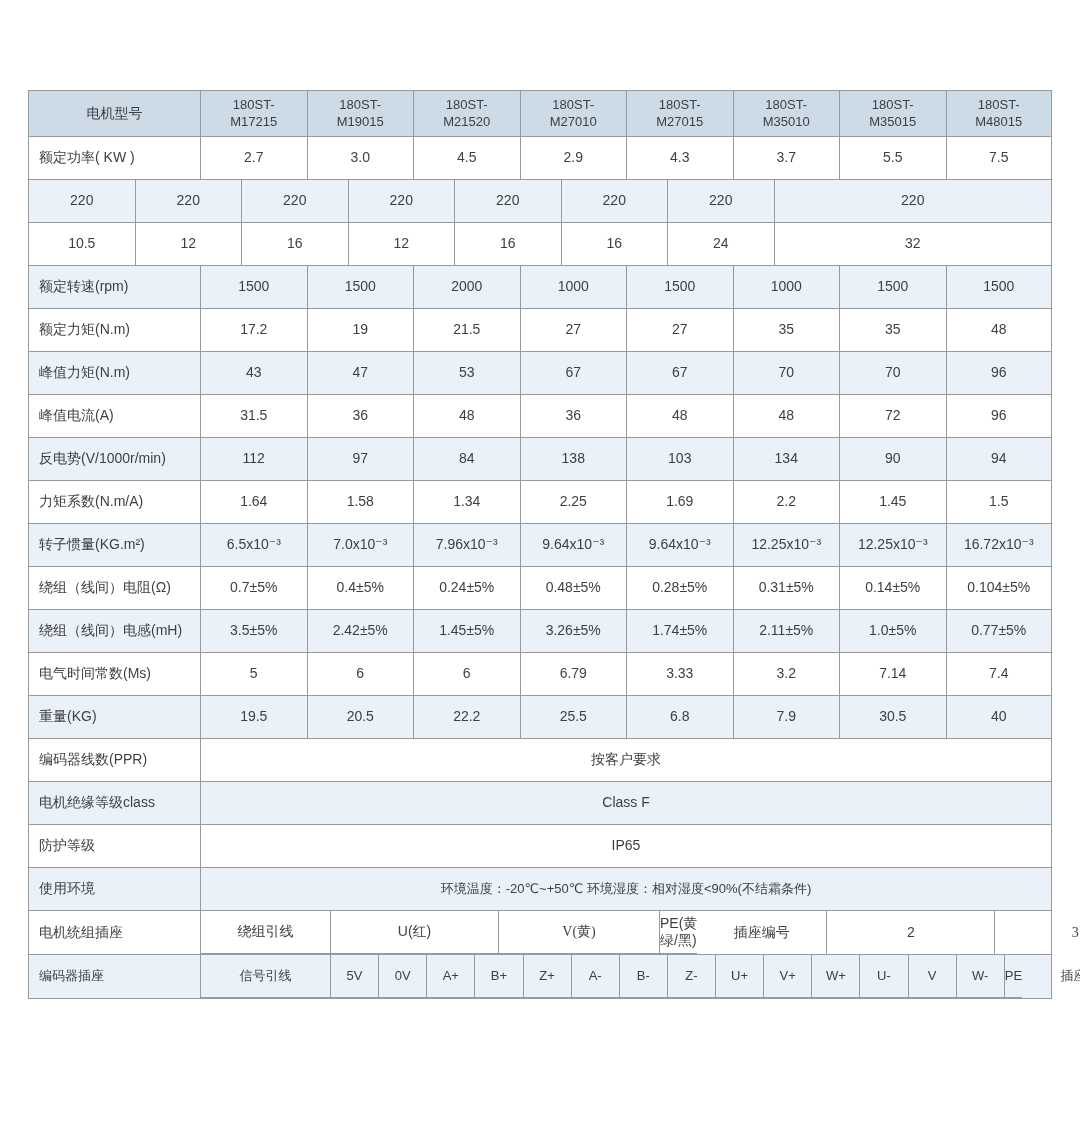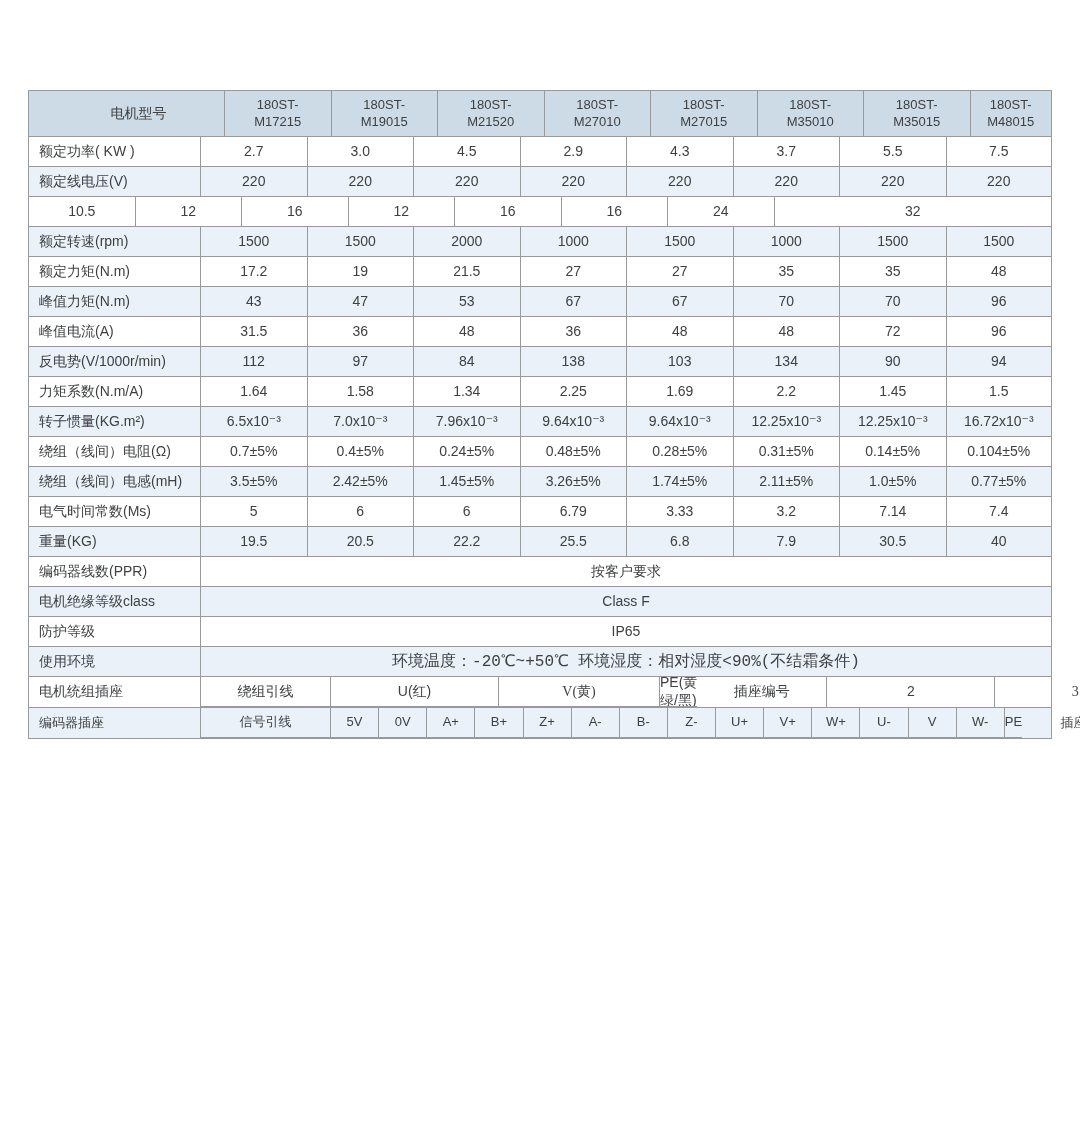--- a/index.html
+++ b/index.html
@@ -1,33 +1,33 @@
 <!DOCTYPE html>
 <html style="--header-bg: #ccdbe5; --alt-bg: #eaf1f8; --border: #97999b;"><head>
 <meta charset="utf-8">
 <style>
   html,body{margin:0;padding:0;background:#ffffff;}
   body{width:1080px;height:1141px;position:relative;overflow:hidden;
        font-family:"Liberation Sans","DejaVu Sans",sans-serif;color:#3d3f41;}
   .tbl{position:absolute;left:28px;top:90px;width:1024px;
        border:1px solid var(--border,#97999b);box-sizing:border-box;background:#fff;}
-  .r{display:flex;height:30px;border-bottom:1px solid var(--border,#97999b);box-sizing:border-box;}
-  .r-head{height:46px;background:var(--header-bg,#ccdbe5);padding-left:24px;}
+  .r{display:flex;height:43px;border-bottom:1px solid var(--border,#97999b);box-sizing:border-box;}
+  .r-head{height:46px;background:var(--header-bg,#ccdbe5);}
   .cell{display:flex;align-items:center;justify-content:center;box-sizing:border-box;
         border-right:1px solid var(--border,#97999b);font-size:14px;line-height:1.25;
         overflow:hidden;}
   .cell:last-child,.cell.last{border-right:none;flex:1;}
   .c-label{width:172px;flex:0 0 172px;}
   .c-data{width:106.5px;flex:0 0 106.5px;}
   .c-sub{width:130px;flex:0 0 130px;}
   .left{justify-content:flex-start;padding-left:10px;}
   .model{font-size:13px;white-space:pre-line;text-align:center;}
   .alt{background:var(--alt-bg,#eaf1f8);}
   .fullval{font-size:14px;}
-  .env .fullval{font-size:16px;font-family:Liberation Mono, monospace;}
+  .env .fullval{font-size:13px;}
   .sec{display:flex;border-bottom:1px solid var(--border,#97999b);box-sizing:border-box;}
   .sec.lastsec{border-bottom:none;}
   .sec .seclabel{height:auto;}
   .sub{flex:1;display:flex;flex-direction:row;min-width:0;}
   .sub .r:last-child{border-bottom:none;}
   .enc .cell{font-size:13px;}
   .w0{width:168px;flex:0 0 168px;}
   .w1{width:161px;flex:0 0 161px;font-family:Liberation Serif, serif;}
   .w2{width:202px;flex:0 0 202px;}
   .e{width:48.13px;flex:0 0 48.13px;}
@@ -63,21 +63,20 @@
         <div class="cell c-data">2.7</div>
         <div class="cell c-data">3.0</div>
         <div class="cell c-data">4.5</div>
         <div class="cell c-data">2.9</div>
         <div class="cell c-data">4.3</div>
         <div class="cell c-data">3.7</div>
         <div class="cell c-data">5.5</div>
         <div class="cell c-data last">7.5</div>
       </div>
       <div class="r alt">
-        <div class="cell c-label left">额定线电压(V)</div>
         <div class="cell c-data">220</div>
         <div class="cell c-data">220</div>
         <div class="cell c-data">220</div>
         <div class="cell c-data">220</div>
         <div class="cell c-data">220</div>
         <div class="cell c-data">220</div>
         <div class="cell c-data">220</div>
         <div class="cell c-data last">220</div>
       </div>
       <div class="r">

